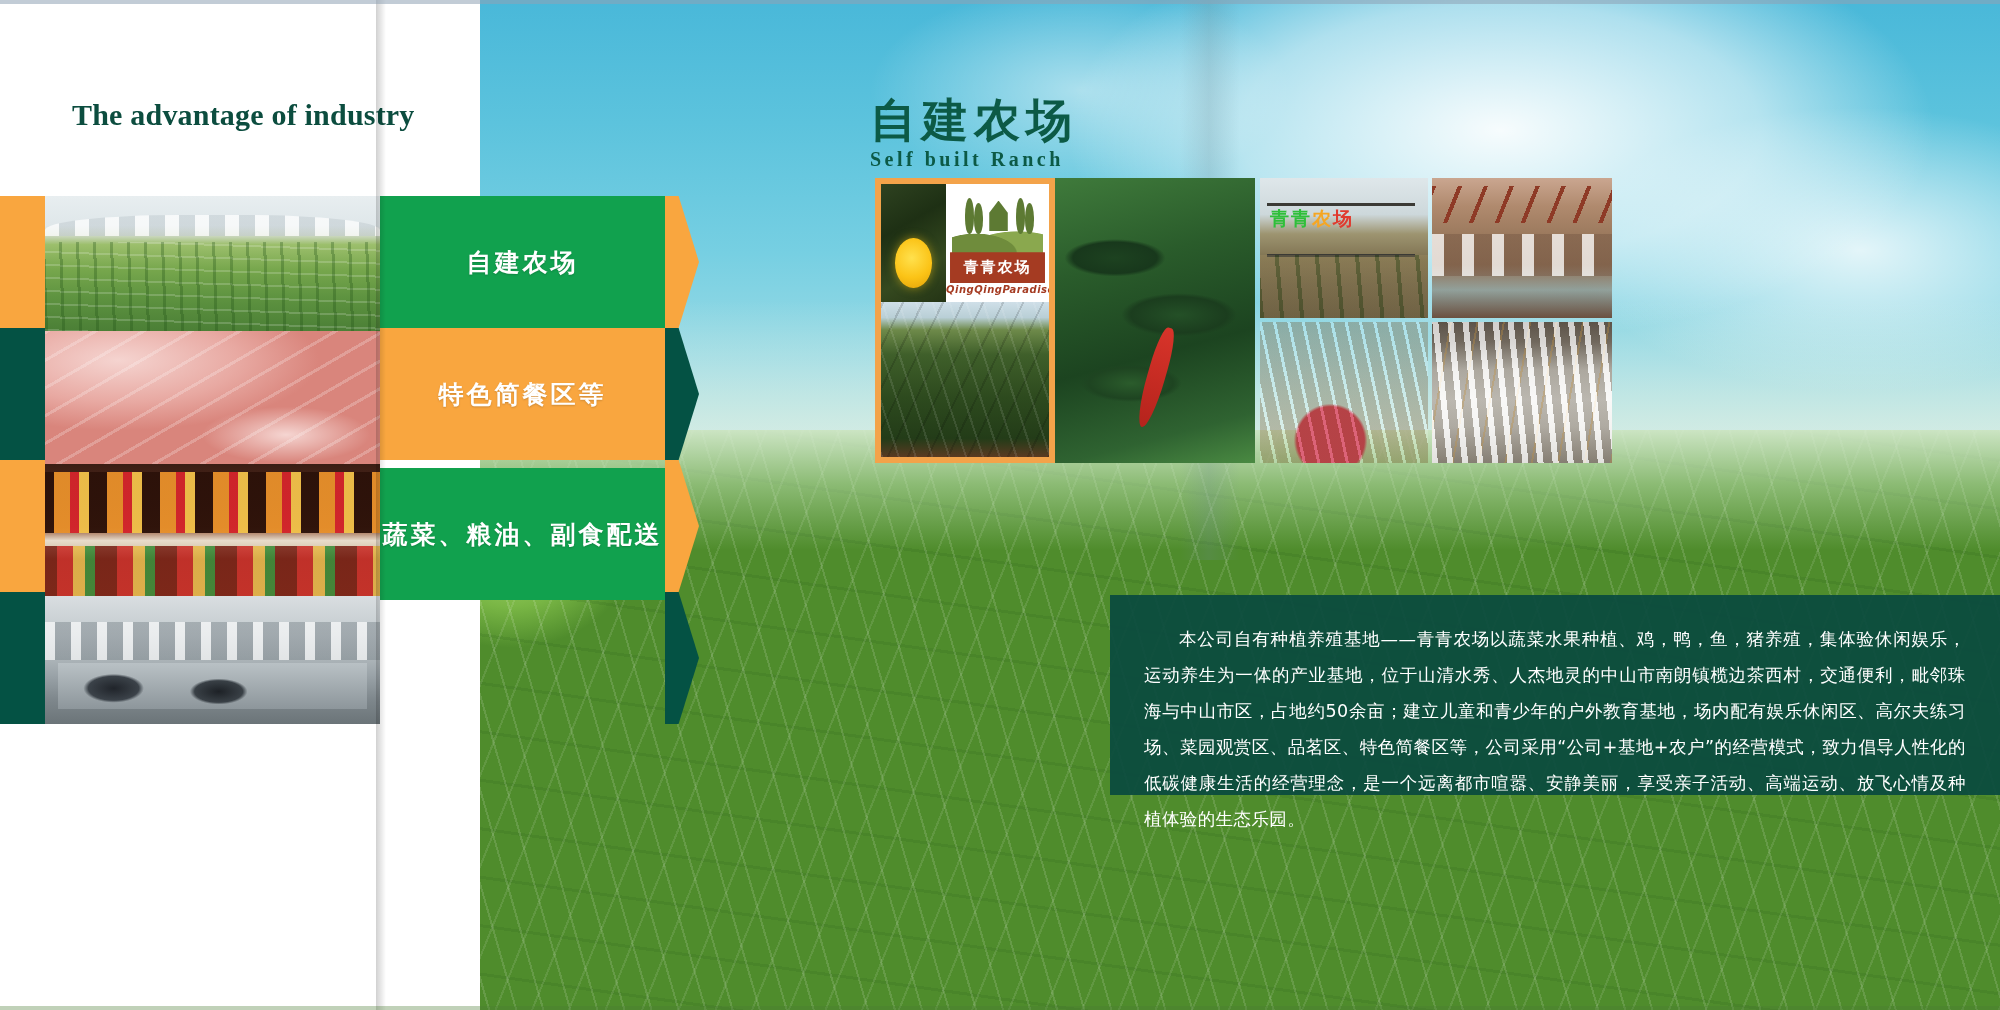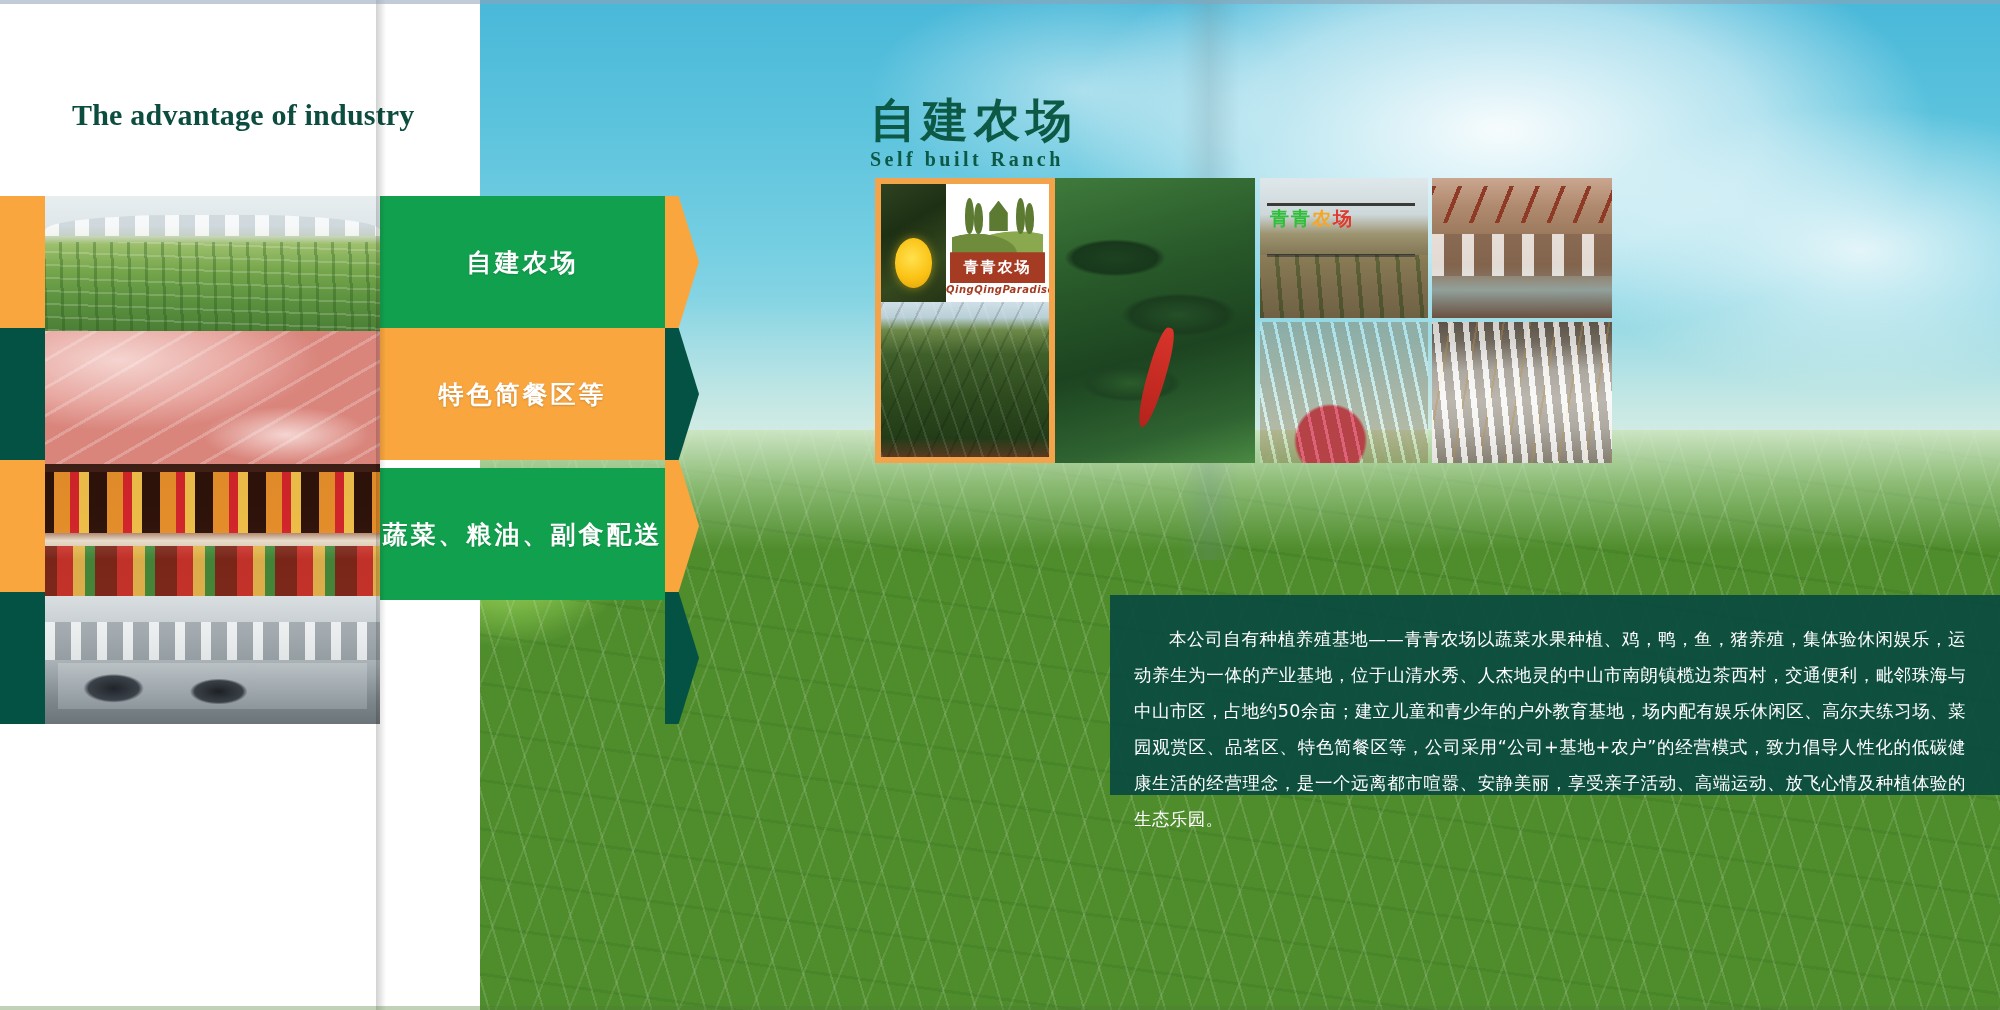--- a/index.html
+++ b/index.html
@@ -251,21 +251,21 @@
     background:linear-gradient(180deg,#4a4036 0%,#6b6258 14%,#cfcdc6 34%,#e8e7e2 55%,#d4d2cb 74%,#8e877c 100%);}
   .img-duck:after{content:"";position:absolute;inset:0;
     background:
       repeating-linear-gradient(84deg, rgba(255,255,255,.75) 0 6px, rgba(120,112,100,.40) 6px 15px),
       repeating-linear-gradient(-80deg, rgba(240,165,40,.35) 0 2px, rgba(0,0,0,0) 2px 26px);}
 
   
   .text-panel{
     position:absolute;left:1110px;top:595px;width:890px;height:200px;z-index:6;
     background:rgba(10,74,62,.93);
-    box-sizing:border-box;padding:26px 34px 20px 24px;
+    box-sizing:border-box;padding:26px 34px 20px 34px;
   }
   .text-panel p{
     margin:0;color:#ffffff;font-size:17.5px;line-height:2.06;
     text-align:justify;text-indent:2em;letter-spacing:.4px;
     font-family:"DejaVu Sans",sans-serif;
   }
 
   
   .fold{position:absolute;left:376px;top:0;width:10px;height:1010px;z-index:7;
     background:linear-gradient(90deg,rgba(0,0,0,.18) 0%,rgba(0,0,0,0) 100%);pointer-events:none;}

